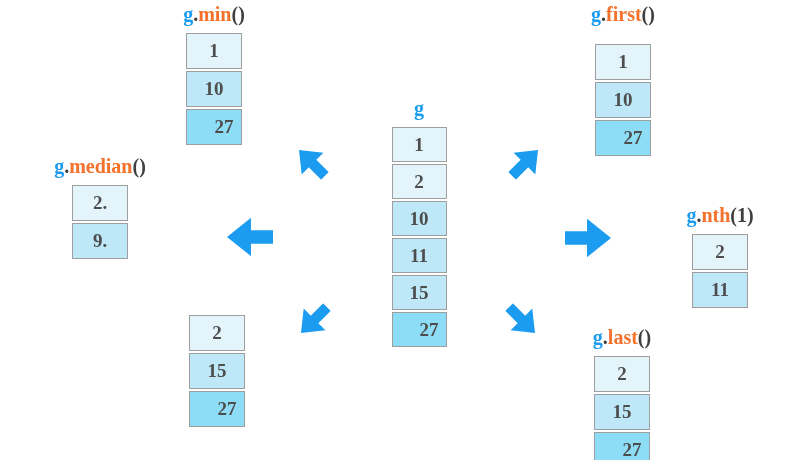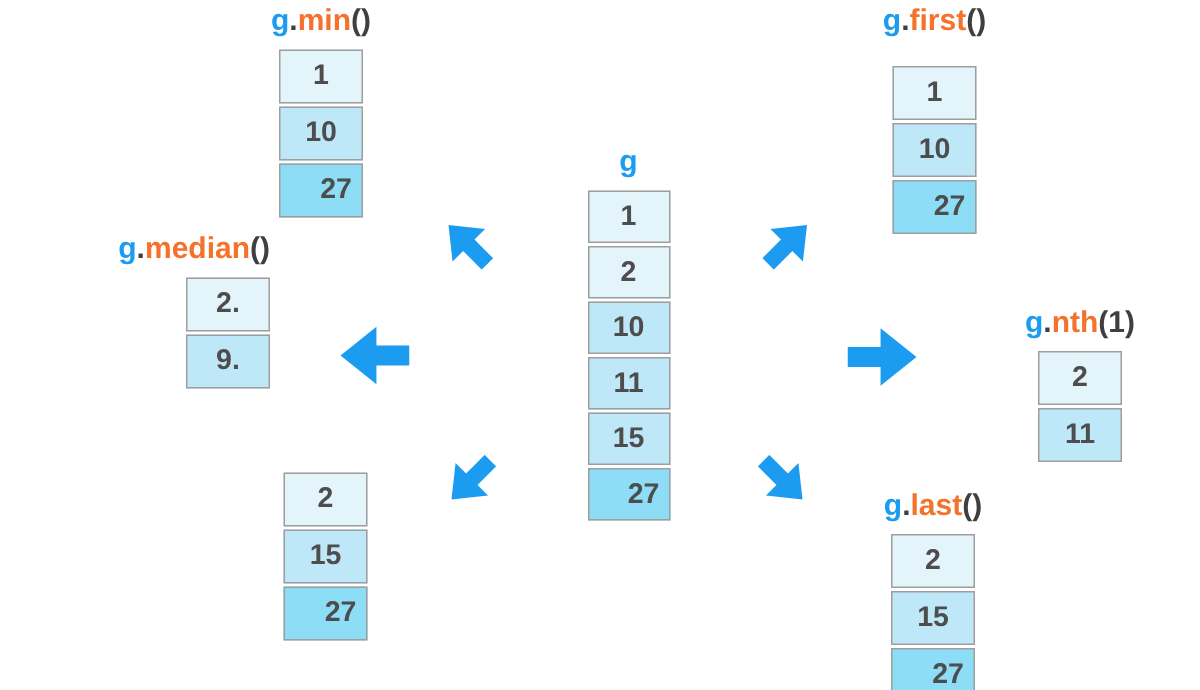--- a/index.html
+++ b/index.html
@@ -13,21 +13,21 @@
     --border: #9e9e9e;
     --background: #ffffff;
   }
   * { margin:0; padding:0; box-sizing:border-box; }
   html,body { background:#fff; }
   .stage {
     position:relative;
     width:796px; height:460px;
     background:var(--background);
     overflow:hidden;
-    font-family:Liberation Sans, sans-serif;
+    font-family:Liberation Serif, serif;
   }
   .group {
     position:absolute;
     width:160px;
     display:flex; flex-direction:column; align-items:center;
   }
   .op-label {
     font-size:20px; font-weight:700; line-height:22px;
     white-space:nowrap; margin-bottom:8px;
     color:var(--punct_dark);
@@ -76,21 +76,21 @@
 
   <div class="group" style="left:543px; top:3px;gap:11px;">
     <div class="op-label"><span class="obj">g</span><span class="punct">.</span><span class="method">first</span><span class="punct">()</span></div>
     <div class="tbl tbl-result">
       <div class="cell shade-light">1</div>
       <div class="cell shade-medium">10</div>
       <div class="cell shade-dark">27</div>
     </div>
   </div>
 
-  <div class="group" style="left:20px; top:155px;align-items:flex-end;">
+  <div class="group" style="left:20px; top:155px;">
     <div class="op-label"><span class="obj">g</span><span class="punct">.</span><span class="method">median</span><span class="punct">()</span></div>
     <div class="tbl tbl-result">
       <div class="cell shade-light">2.</div>
       <div class="cell shade-medium">9.</div>
     </div>
   </div>
 
   <div class="group" style="left:640px; top:173px;margin-top:31px;">
     <div class="op-label"><span class="obj">g</span><span class="punct">.</span><span class="method">nth</span><span class="punct">(1)</span></div>
     <div class="tbl tbl-result">

